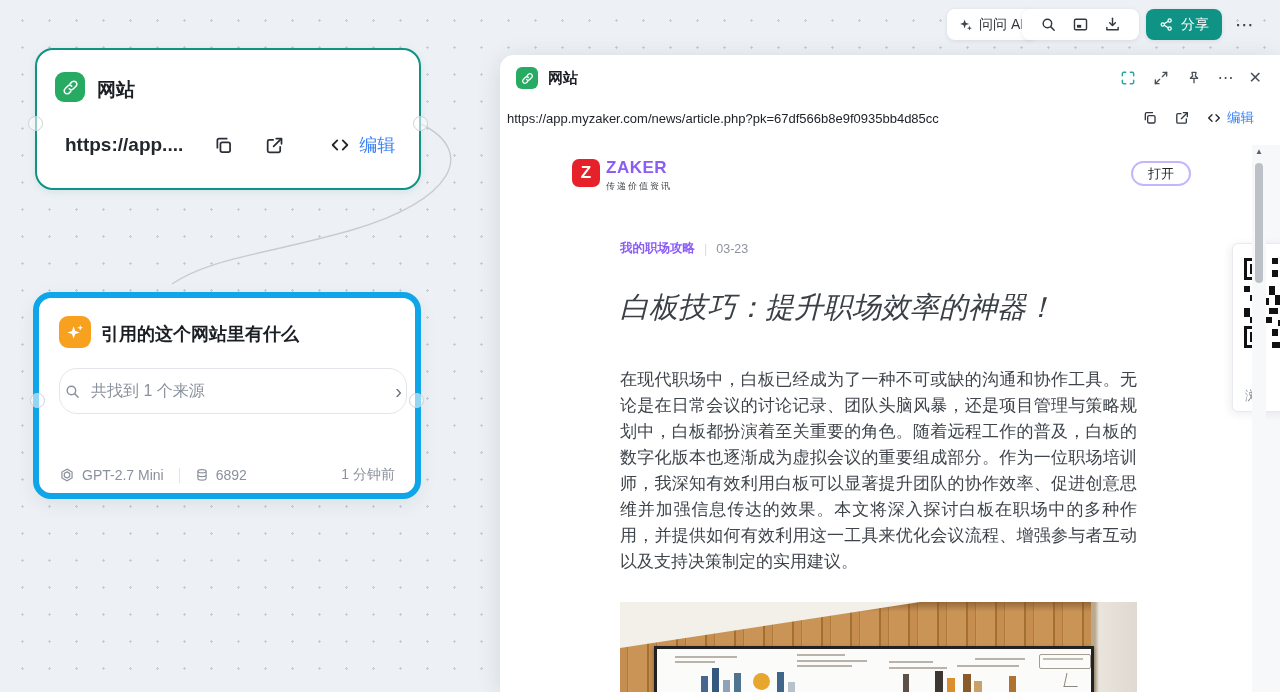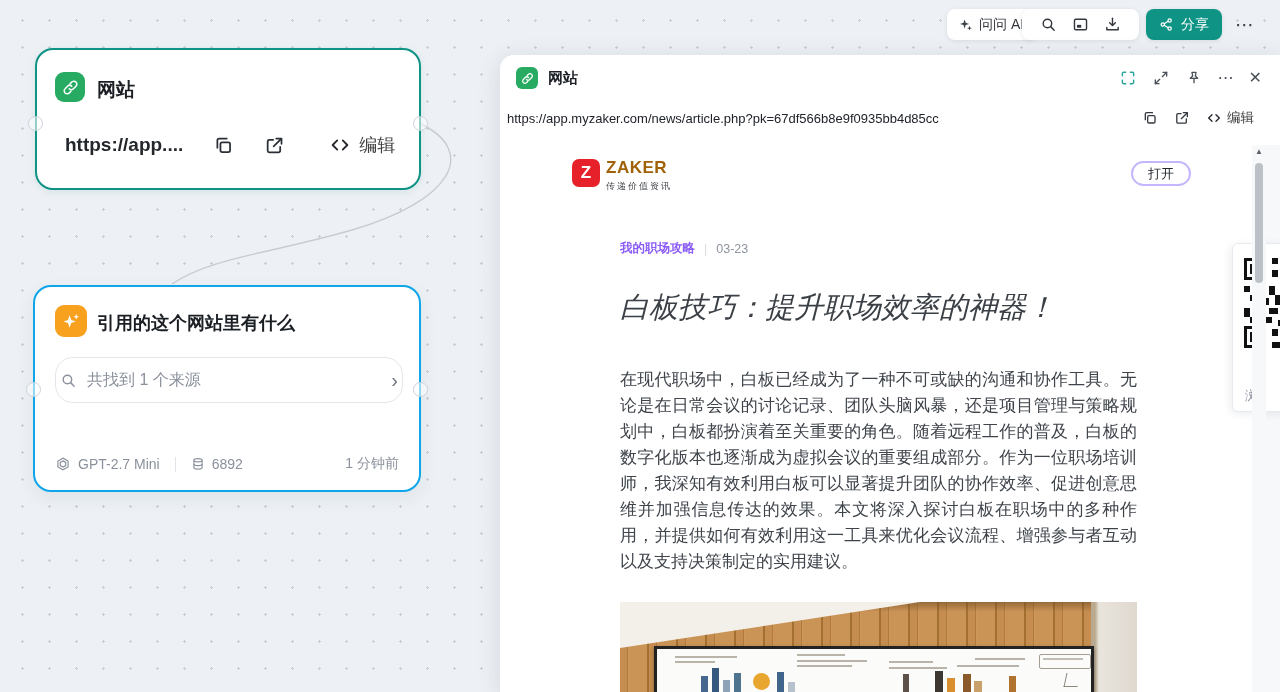--- a/index.html
+++ b/index.html
@@ -33,25 +33,25 @@
     left:35px; top:48px; width:386px; height:142px;
     border:2px solid #0e9384; box-shadow:0 2px 8px rgba(14,110,100,.10);
   }
   .node-icon { position:absolute; border-radius:9px; display:flex; align-items:center; justify-content:center; }
   .website-card .node-icon { left:18px; top:22px; width:30px; height:30px; background:#27ab62; }
   .website-card .node-title { position:absolute; left:60px; top:27px; font-size:19px; font-weight:bold; color:#1b1f24; }
   .url-row { position:absolute; left:28px; top:80px; height:30px; display:flex; align-items:center; }
   .url-short { font-size:19px; font-weight:600; color:#23272c; }
   .url-row .ic { margin-left:30px; cursor:pointer; }
   .edit-group { display:flex; align-items:center; gap:8px; margin-left:44px; cursor:pointer; }
-  .edit-label { font-size:18px; color:#404040; }
+  .edit-label { font-size:18px; color:#3b82f6; }
 
   .ai-card {
-    left:33px; top:285px; width:388px; height:207px;
-    border:2px solid #0ea5e9; box-shadow:0 6px 18px rgba(30,40,60,.07);
+    left:33px; top:292px; width:388px; height:207px;
+    border:6px solid #0ea5e9; box-shadow:0 6px 18px rgba(30,40,60,.07);
   }
   .ai-card .node-icon { left:20px; top:18px; width:32px; height:32px; background:#f7a11f; }
   .ai-card .node-title { position:absolute; left:62px; top:24px; font-size:18px; font-weight:bold; color:#1b1f24; }
   .sources-field {
     position:absolute; left:20px; top:70px; width:348px; height:46px;
     border:1px solid #e2e6eb; border-radius:18px; display:flex; align-items:center;
     padding:0 4px; gap:10px; color:#8b919c; cursor:pointer; background:#fff;
   }
   .sources-field .label { font-size:16px; flex:1; }
   .sources-field .chev { font-size:20px; color:#6e747e; line-height:1; }
@@ -88,21 +88,21 @@
   .pp-url { font-size:13px; color:#20242a; flex:1; white-space:nowrap; overflow:hidden; }
   .pp-urlrow .ic { margin-left:16px; cursor:pointer; }
   .pp-urlrow .edit-group { margin-left:16px; gap:5px; }
   .pp-urlrow .edit-label { font-size:13.5px; }
 
   .web-content { position:absolute; left:0; top:90px; right:0; bottom:0; background:#fff; overflow:hidden; }
 
   .zaker-logo { position:absolute; left:72px; top:14px; width:28px; height:28px; border-radius:7px;
     background:#e62129; color:#fff; font-weight:bold; font-size:17px; display:flex; align-items:center; justify-content:center; }
   .brand-block { position:absolute; left:106px; top:13px; }
-  .brand-name { font-size:17px; font-weight:800; color:#a16207; letter-spacing:.5px; }
+  .brand-name { font-size:17px; font-weight:800; color:#8b5cf6; letter-spacing:.5px; }
   .brand-tagline { font-size:9px; color:#3f4348; letter-spacing:2px; margin-top:2px; }
   .open-btn { position:absolute; left:631px; top:16px; height:25px; padding:0 15px; border:2px solid #c4b5fd;
     border-radius:13px; font-size:13px; color:#23272c; display:flex; align-items:center; background:#fff; cursor:pointer; }
 
   .article-meta { position:absolute; left:120px; top:95px; display:flex; align-items:center; gap:9px; font-size:12.5px; }
   .meta-cat { font-weight:bold; color:#8b5cf6; }
   .meta-sep { color:#d8dbdf; }
   .meta-date { color:#8e949e; }
   .article-title { position:absolute; left:120px; top:143px; width:520px; font-size:29px; font-weight:400; color:#3b4046;font-style:italic; }
   .article-body { position:absolute; left:120px; top:222px; width:517px; font-size:17px; line-height:26px;

